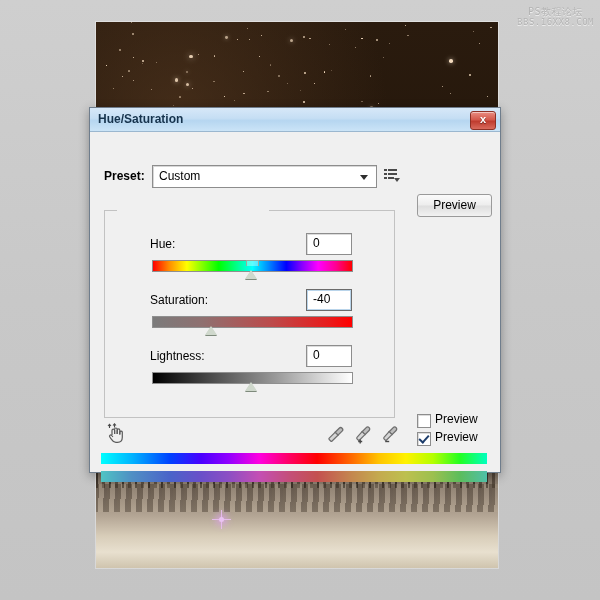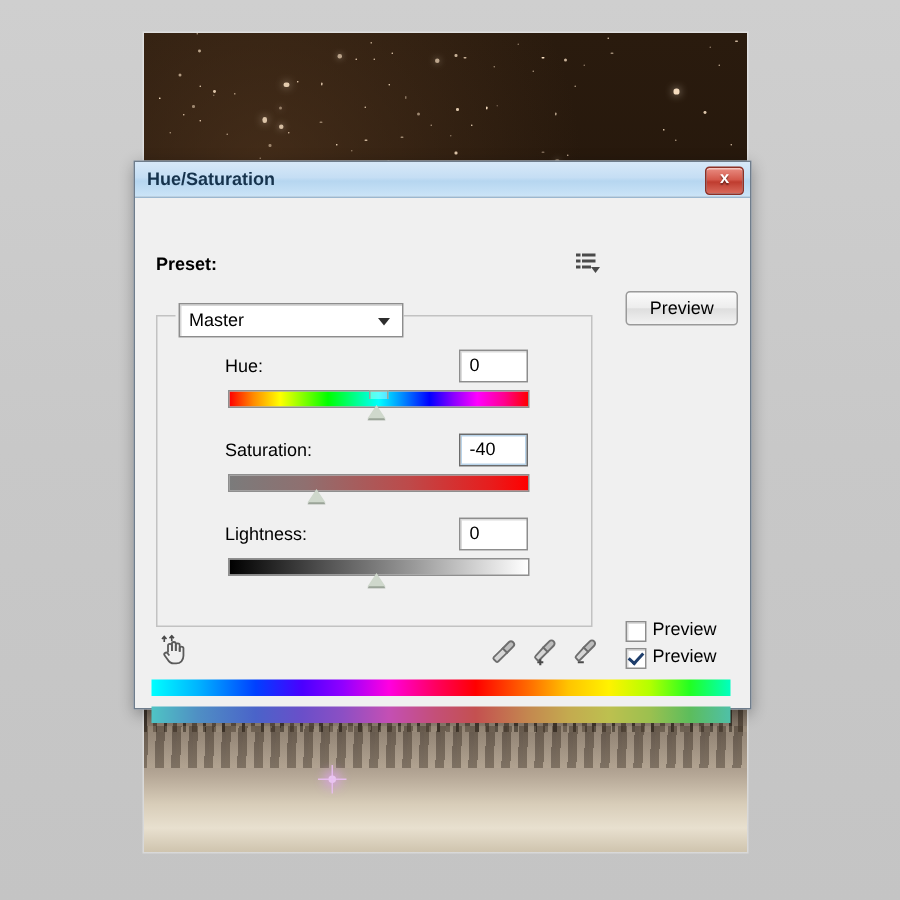--- a/index.html
+++ b/index.html
@@ -691,53 +691,57 @@
         <div class="st" style="left: 71.3px; top: 432.2px; width: 1.2px; height: 1.2px; opacity: 0.54; background: rgb(255, 255, 255);"></div>
         <div class="st" style="left: 150.9px; top: 333.1px; width: 1px; height: 1px; opacity: 0.49; background: rgb(255, 255, 255);"></div>
         <div class="st" style="left: 248.7px; top: 312.9px; width: 2.5px; height: 2.5px; opacity: 0.75; background: rgb(255, 255, 255); box-shadow: rgba(255, 240, 220, 0.8) 0px 0px 3.9px;"></div>
         <div class="st" style="left: 78.9px; top: 56.3px; width: 3.6px; height: 3.6px; opacity: 0.82; background: rgb(255, 230, 200); box-shadow: rgba(255, 240, 220, 0.8) 0px 0px 5.8px;"></div>
         <div class="st" style="left: 164.1px; top: 373.7px; width: 0.7px; height: 0.7px; opacity: 0.75; background: rgb(255, 255, 255);"></div>
         <div class="st" style="left: 397.8px; top: 210.7px; width: 2.9px; height: 2.9px; opacity: 0.64; background: rgb(255, 230, 200); box-shadow: rgba(255, 240, 220, 0.8) 0px 0px 4.6px;"></div>
       </div>
     <div class="big-star"></div>
   </div>
 
+  <div class="wm-top">
+    <div class="l1">PS教程论坛</div>
+    <div class="l2">BBS.16XX8.COM</div>
+  </div>
 
   <div class="dialog">
 
     <div class="titlebar">
       <div class="title-text">Hue/Saturation</div>
       <div class="close-btn">
         <span>x</span>
       </div>
     </div>
 
     <div class="body">
 
       <div class="lbl preset-label">Preset:</div>
+      <div class="preset-combo">
+        <div class="val">Custom</div>
+        <div class="caret"></div>
+      </div>
       <div class="preset-menu-icon">
         <svg width="16" height="14" viewBox="0 0 16 14">
           <rect x="0" y="1" width="3" height="2" fill="#4a4a4a"></rect>
           <rect x="4" y="1" width="9" height="2" fill="#4a4a4a"></rect>
           <rect x="0" y="5" width="3" height="2" fill="#4a4a4a"></rect>
           <rect x="4" y="5" width="9" height="2" fill="#4a4a4a"></rect>
           <rect x="0" y="9" width="3" height="2" fill="#4a4a4a"></rect>
           <rect x="4" y="9" width="6" height="2" fill="#4a4a4a"></rect>
           <polygon points="10,10 16,10 13,14" fill="#4a4a4a"></polygon>
         </svg>
       </div>
 
       <div class="btn btn-cancel">Preview</div>
 
       <div class="group"></div>
       <div class="group-mask"></div>
-      <div class="master-combo">
-        <div class="val">Master</div>
-        <div class="caret"></div>
-      </div>
 
       <div class="srow">
         <div class="name lbl" style="left:60px; top:105px;">Hue:</div>
         <div class="num-field" style="left:216px; top:101px;">
           <div class="v">0</div>
         </div>
         <div class="track track-hue" style="left:62px; top:128px;"></div>
         <div class="hue-marker" style="left:156px; top:128px;"></div>
         <div class="thumb" style="left:155px; top:138px;"></div>
       </div>

